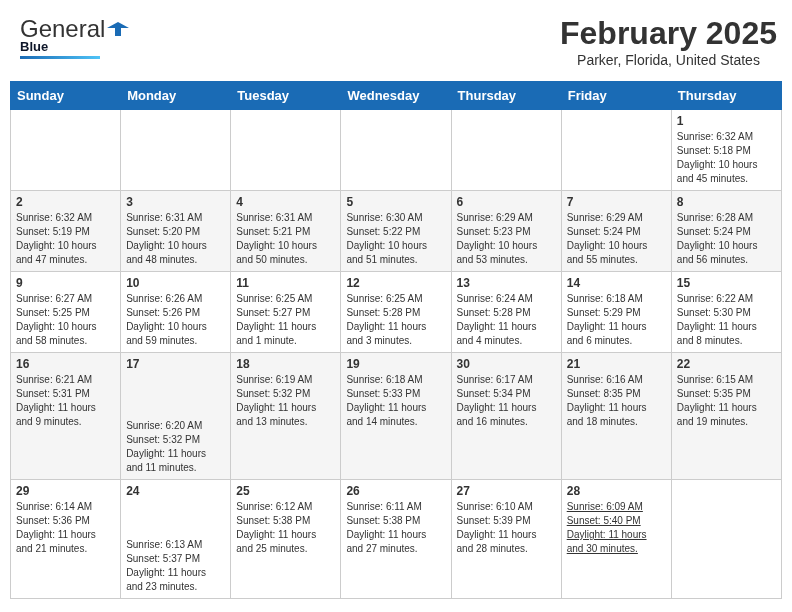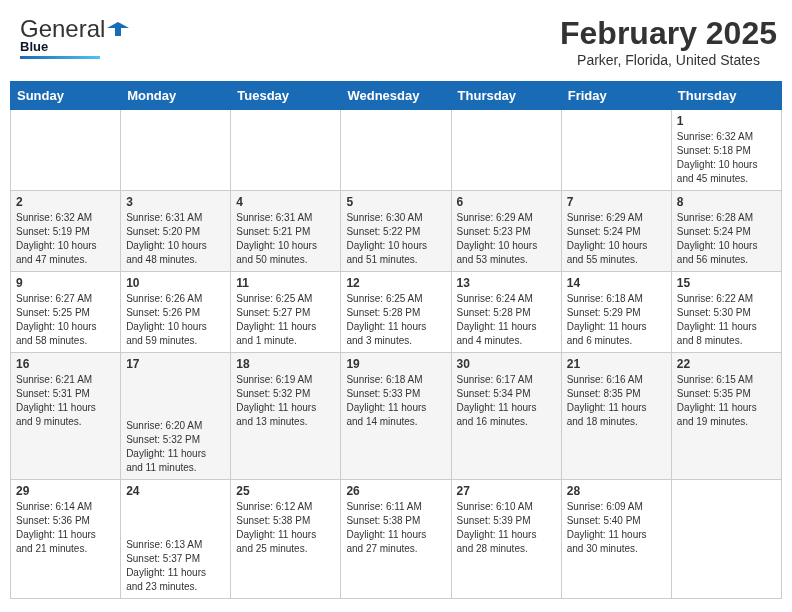--- a/index.html
+++ b/index.html
@@ -295,20 +295,20 @@
 Daylight: 11 hours and 27 minutes.</div>
         </td>
         <td>
           <span class="day-number">27</span>
           <div class="day-info" style="white-space: pre-line;">Sunrise: 6:10 AM
 Sunset: 5:39 PM
 Daylight: 11 hours and 28 minutes.</div>
         </td>
         <td>
           <span class="day-number">28</span>
-          <div class="day-info" style="white-space: pre-line;">Sunrise: 6:09 AM
+          <div class="day-info" style="white-space: pre-line; text-decoration: underline;">Sunrise: 6:09 AM
 Sunset: 5:40 PM
 Daylight: 11 hours and 30 minutes.</div>
         </td>
         <td class="empty-cell"></td>
       </tr>
     </tbody>
 </table>
 
 </body></html>

